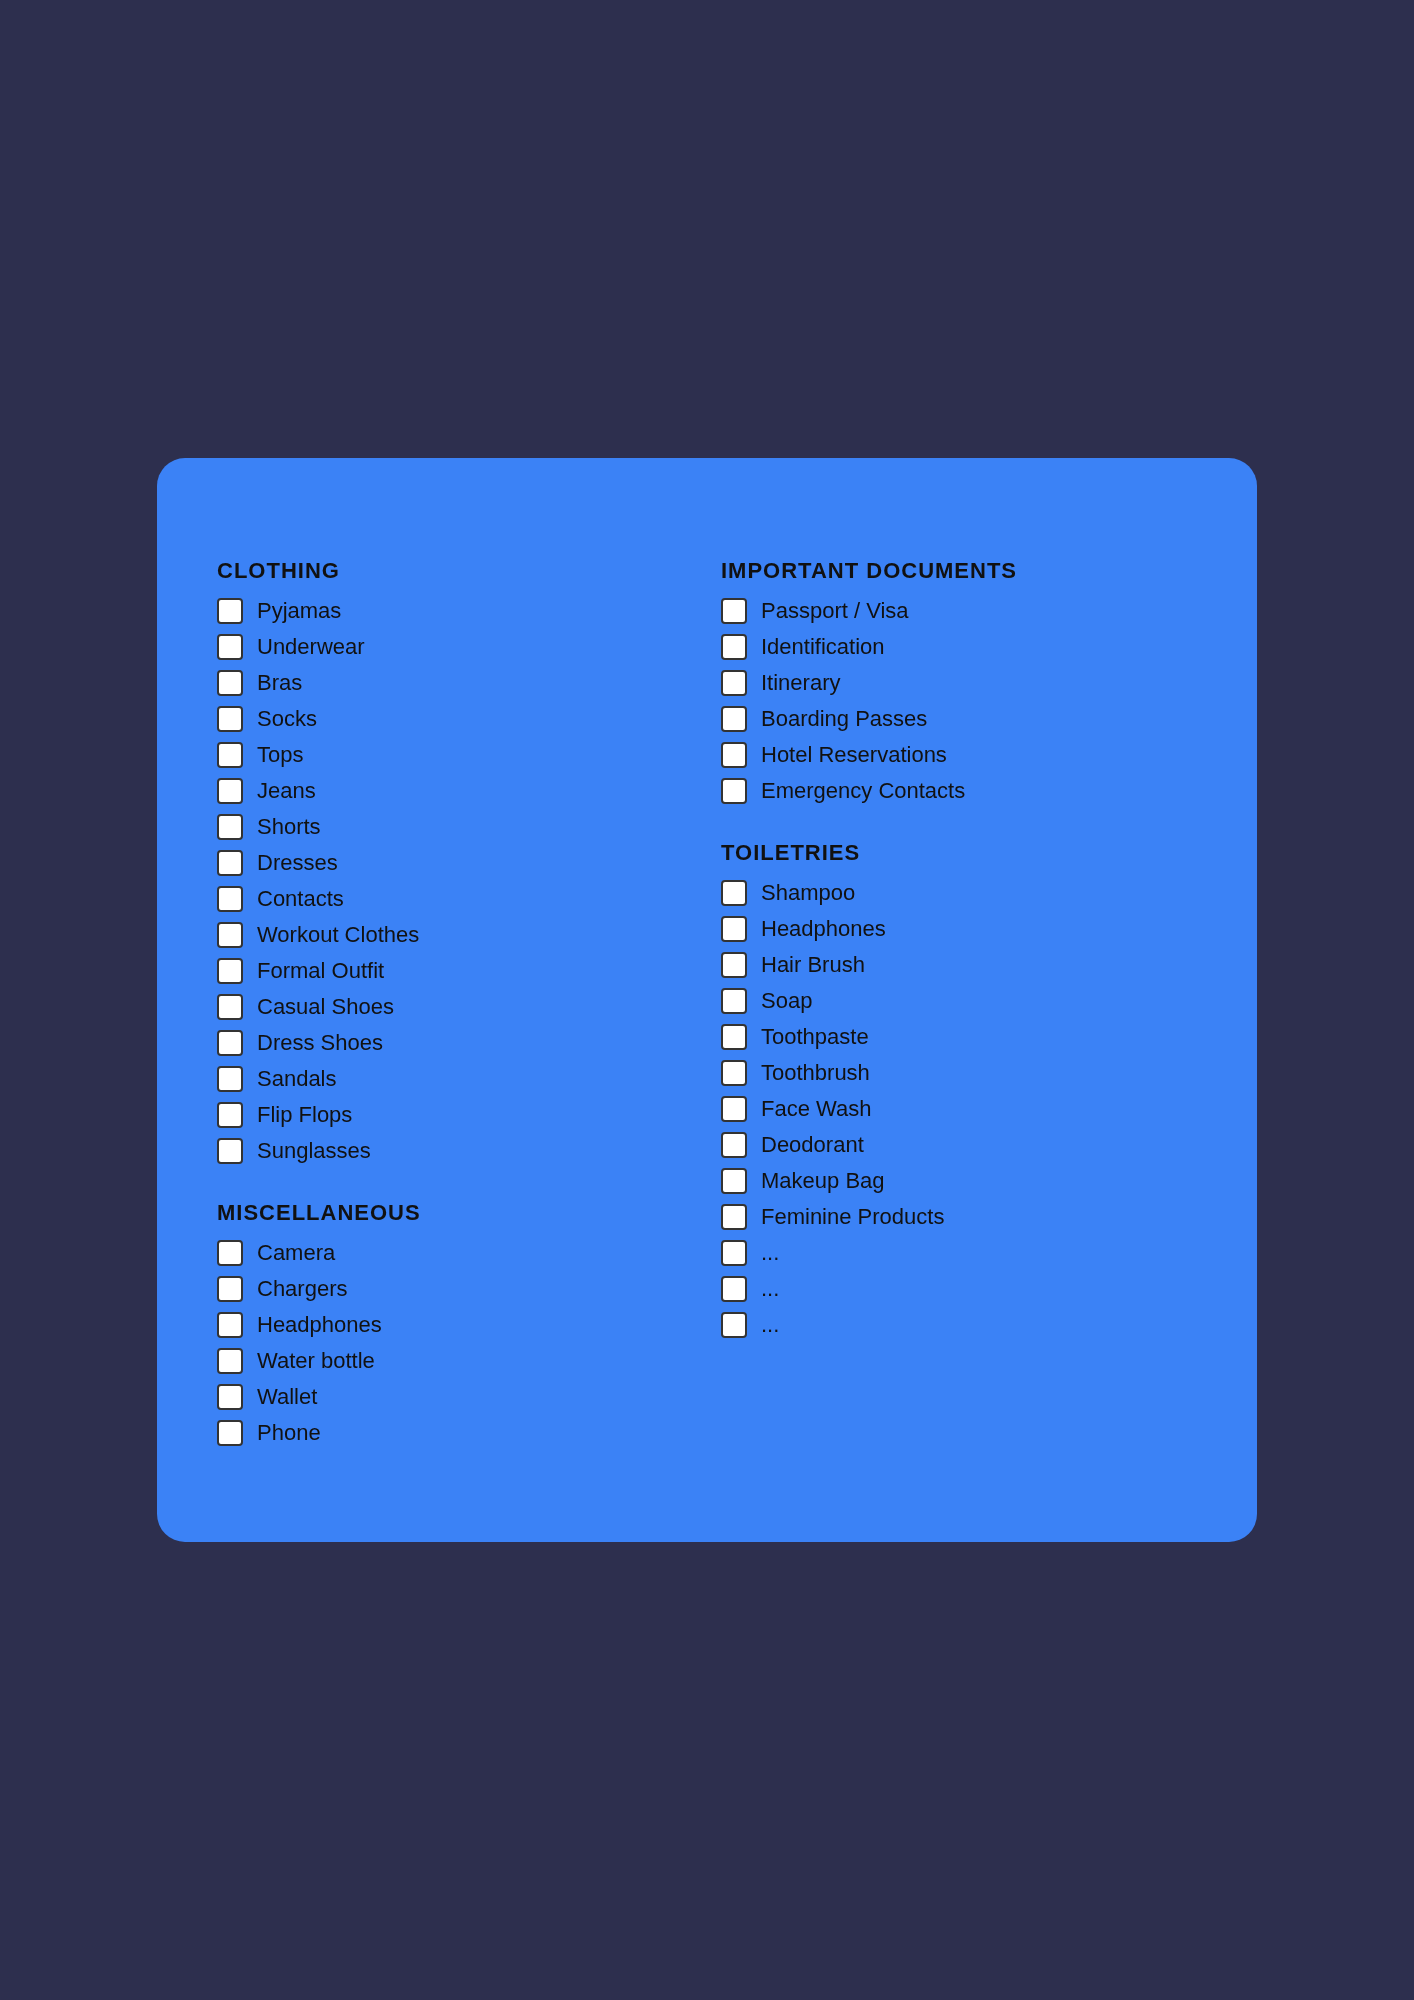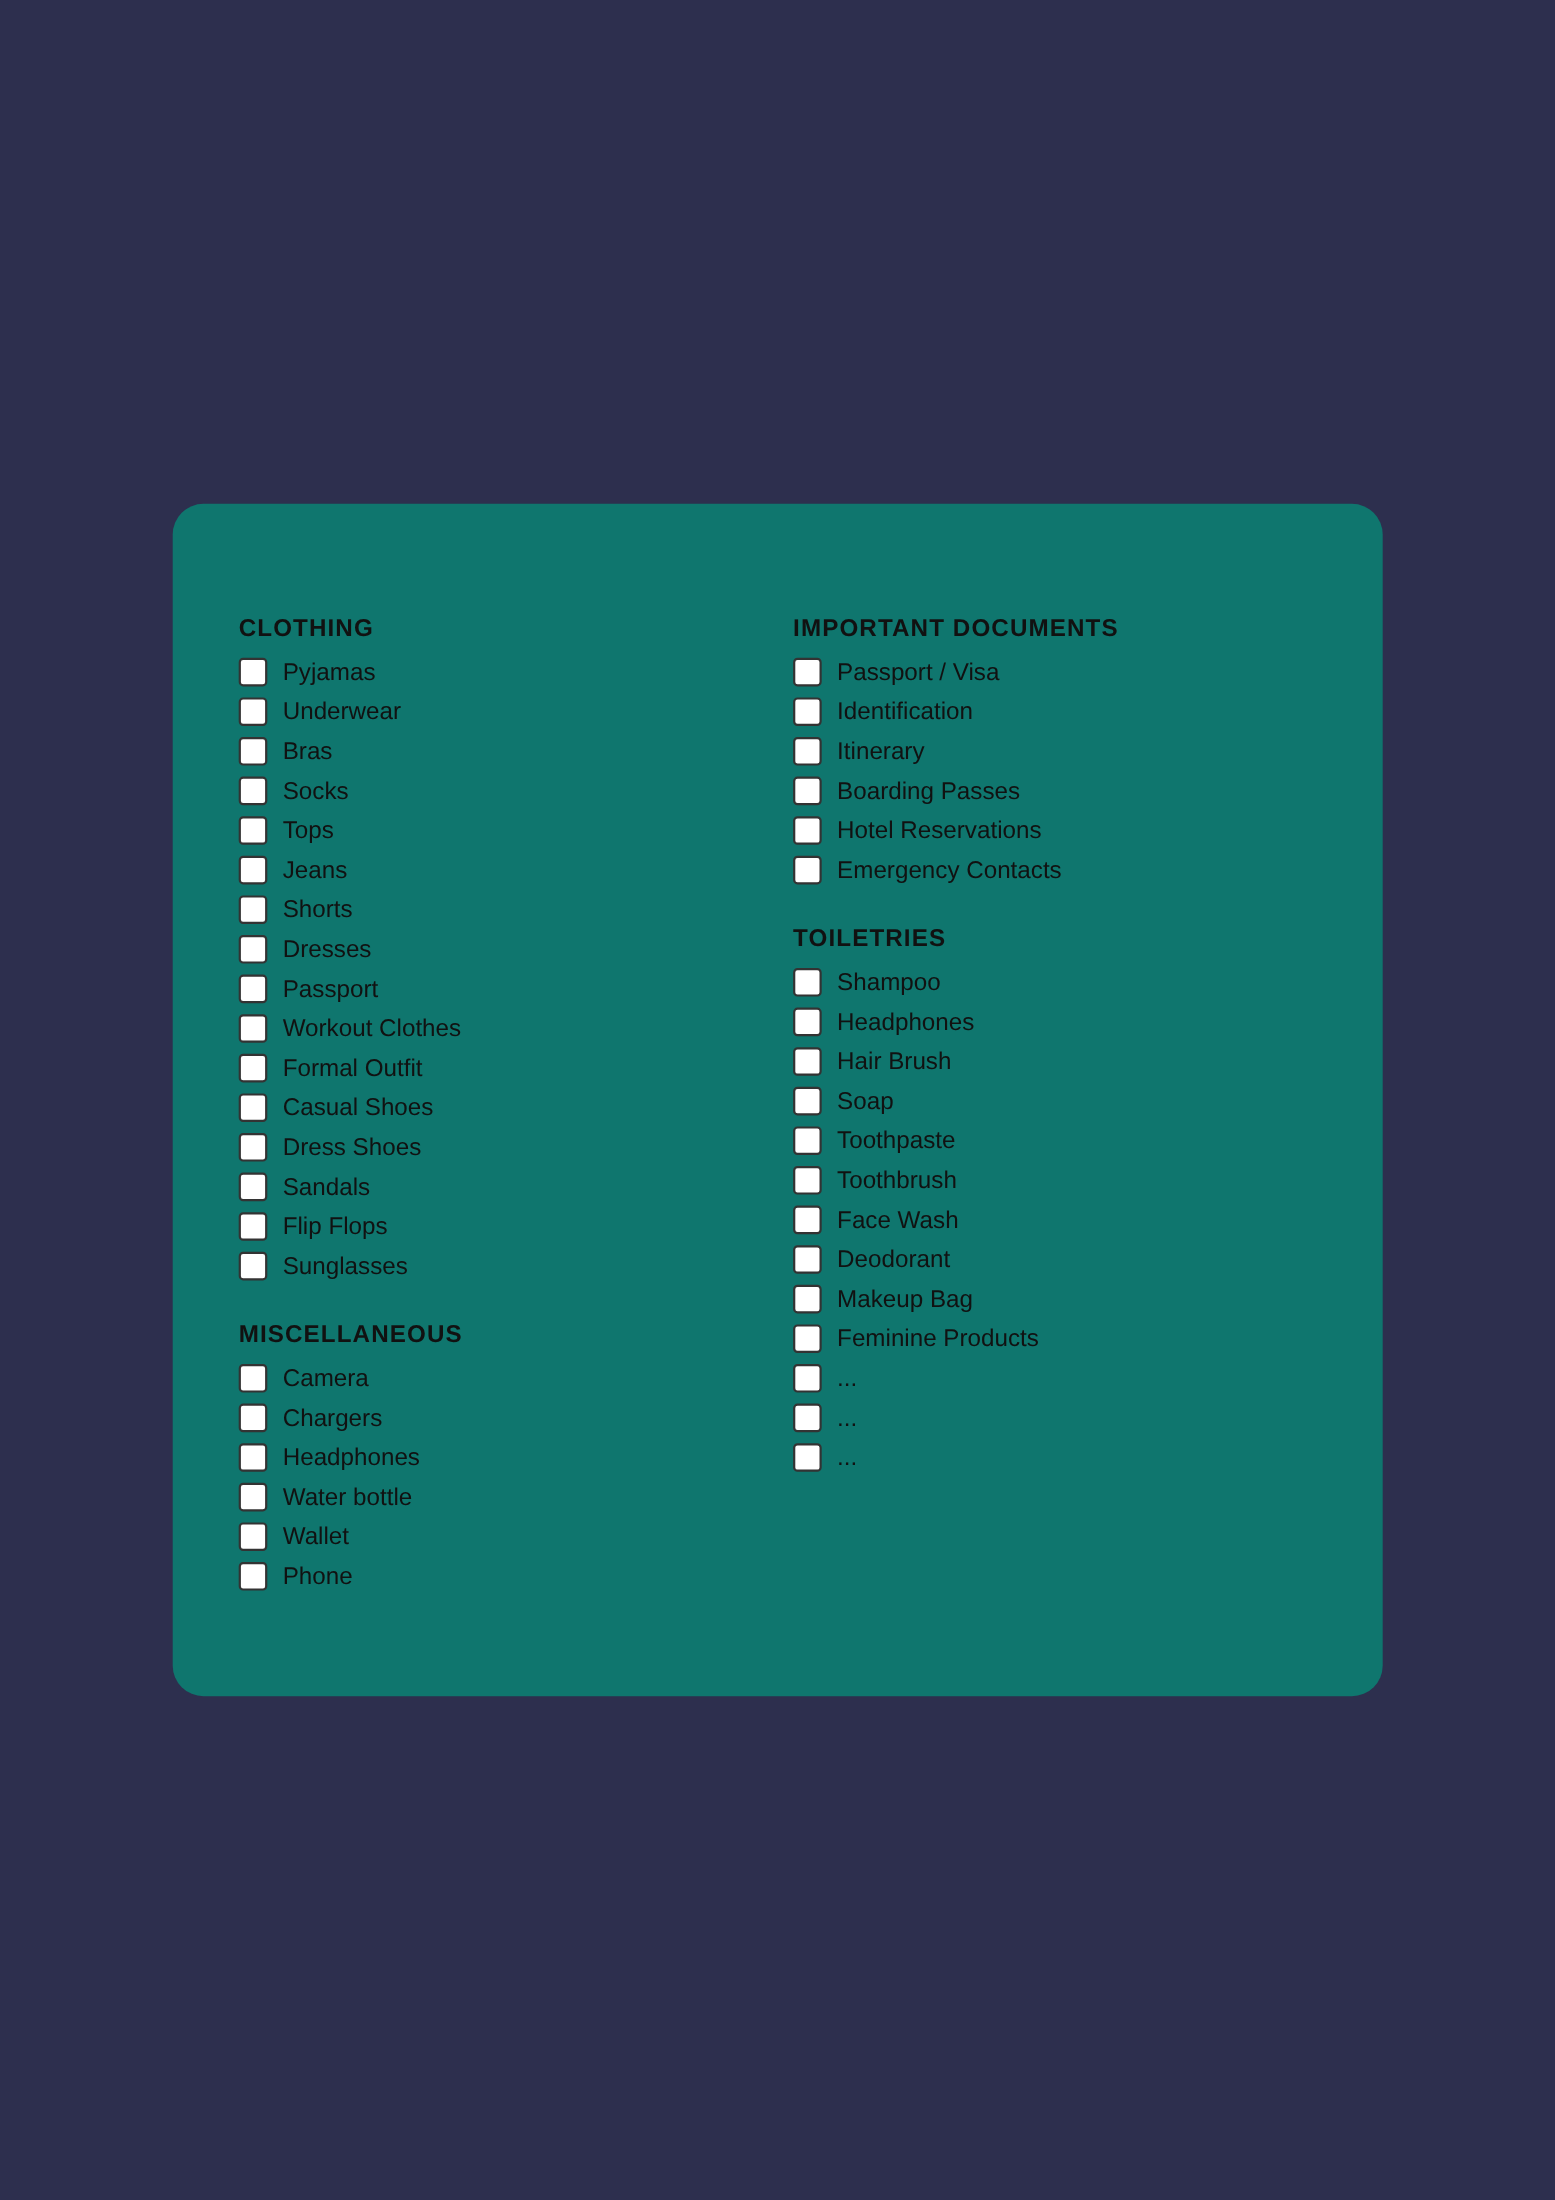--- a/index.html
+++ b/index.html
@@ -8,21 +8,21 @@
       background-color: #2d2f4e;
       display: flex;
       justify-content: center;
       align-items: center;
       min-height: 100vh;
       padding: 60px 40px;
       font-family: 'Arial', sans-serif;
     }
 
     .card {
-      background: #0f766e;
+      background: #3b82f6;
       border-radius: 28px;
       padding: 50px 92px 60px 60px;
       width: 100%;
       max-width: 1100px;
     }
 
     .title {
       text-align: center;
       font-family: 'Brush Script MT', 'Segoe Script', cursive;
       font-size: 72px;
@@ -110,21 +110,21 @@
           <div class="checklist-item">
             <div class="checkbox"></div>
             <span class="item-label">Shorts</span>
           </div>
           <div class="checklist-item">
             <div class="checkbox"></div>
             <span class="item-label">Dresses</span>
           </div>
           <div class="checklist-item">
             <div class="checkbox"></div>
-            <span class="item-label">Passport</span>
+            <span class="item-label">Contacts</span>
           </div>
           <div class="checklist-item">
             <div class="checkbox"></div>
             <span class="item-label">Workout Clothes</span>
           </div>
           <div class="checklist-item">
             <div class="checkbox"></div>
             <span class="item-label">Formal Outfit</span>
           </div>
           <div class="checklist-item">

